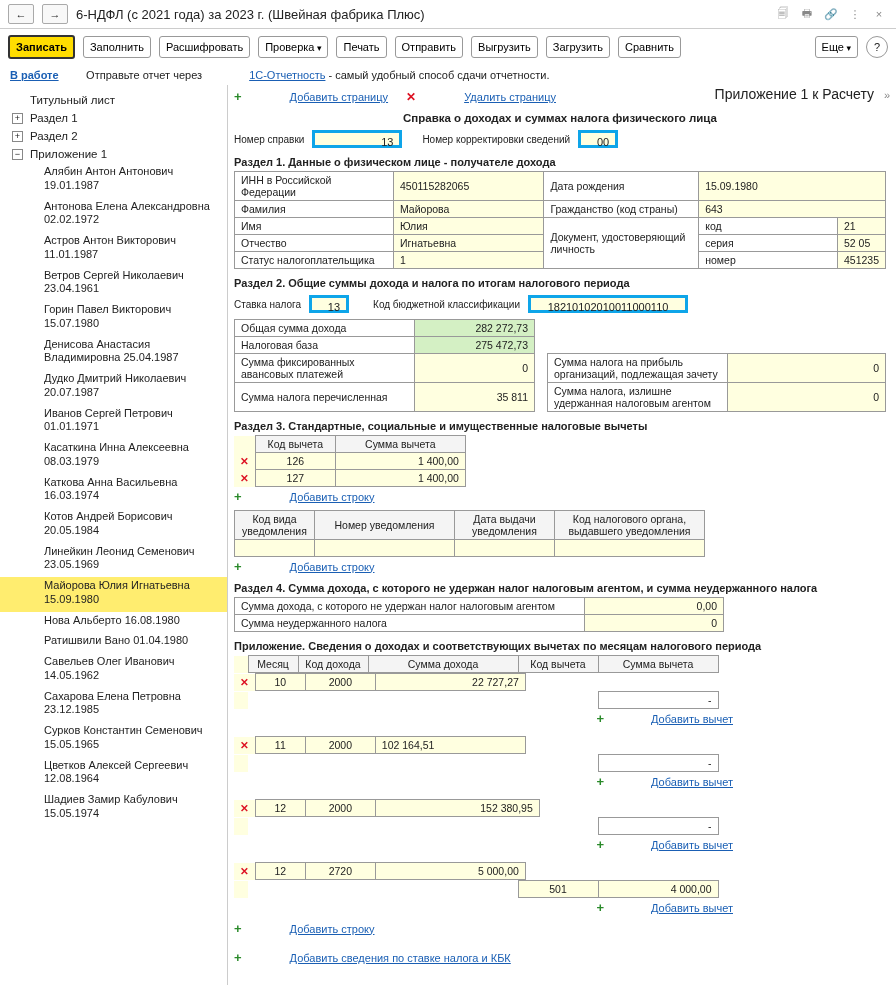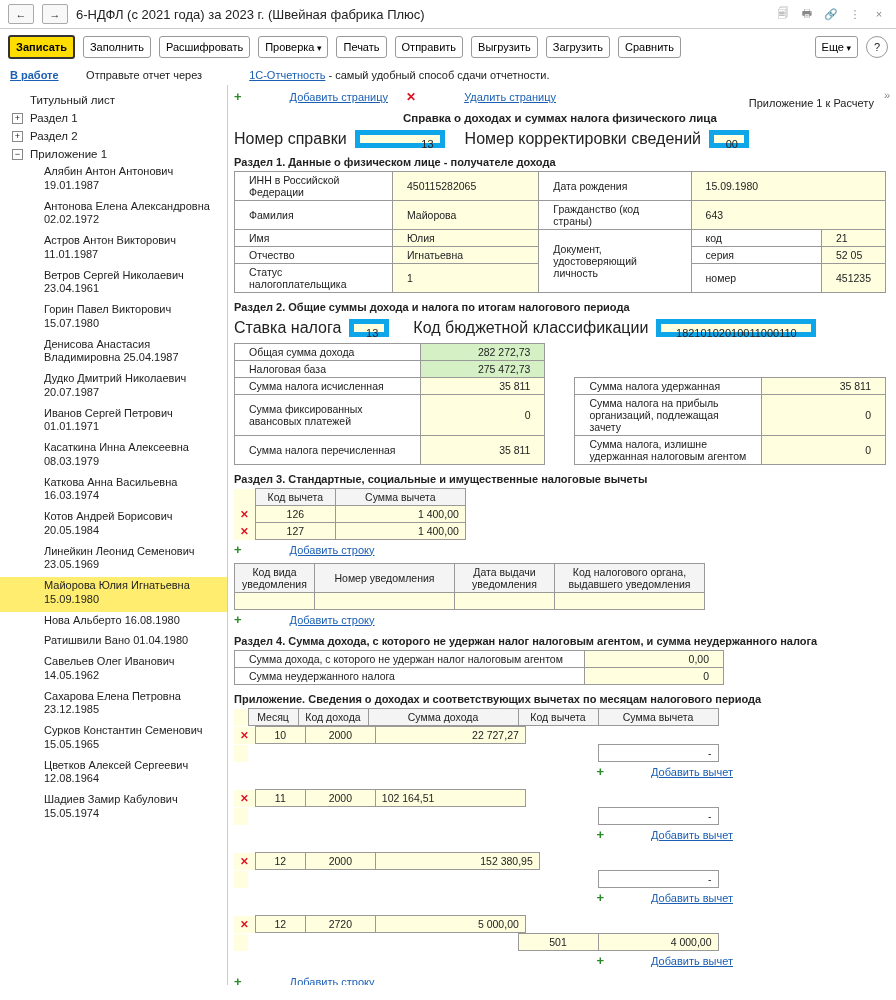--- a/index.html
+++ b/index.html
@@ -23,30 +23,30 @@
 .tree-item { padding: 3px 6px 3px 22px; cursor: pointer; position: relative; }
 .tree-item.root { padding-left: 30px; font-size: 11.5px; }
 .tree-toggle { position: absolute; left: 12px; top: 4px; width: 11px; height: 11px; border: 1px solid #888; display: flex; align-items: center; justify-content: center; font-size: 9px; line-height: 1; background: #fff; }
 .tree-leaf { padding: 2px 6px 5px 44px; cursor: pointer; font-size: 11px; line-height: 1.25; }
 .tree-leaf.selected { background: #ffed6f; }
 .content { flex: 1; overflow-y: auto; padding: 4px 10px 10px 6px; position: relative; }
 .page-actions { display: flex; gap: 18px; align-items: center; }
 .act { display: flex; align-items: center; gap: 4px; }
 .plus { color: #2a8a2a; font-weight: bold; font-size: 13px; }
 .cross { color: #d12; font-weight: bold; font-size: 12px; }
-.app-title { position: absolute; right: 22px; top: 12px; font-size: 11px; }
+.app-title { position: absolute; right: 22px; top: 1px; font-size: 14px; }
 .chev { position: absolute; right: 6px; top: 4px; color: #888; cursor: pointer; }
 h3.section-title { text-align: center; font-size: 11.5px; font-weight: bold; margin: 8px 0 6px; }
 .row { display: flex; align-items: center; gap: 8px; margin: 4px 0; }
-.fld-label { font-size: 16px; }
-.fld { border: 5px solid #0ea5e9; background: #ffffe0; padding: 2px 6px; min-width: 40px; text-align: right; display: inline-block; height: 18px; line-height: 14px; }
+.fld-label { font-size: 10px; }
+.fld { border: 3px solid #0ea5e9; background: #ffffe0; padding: 2px 6px; min-width: 40px; text-align: right; display: inline-block; height: 18px; line-height: 14px; }
 .fld-c { text-align: right; }
 .sec-head { font-weight: bold; font-size: 11px; margin: 8px 0 3px; }
 .tbl { border-collapse: collapse; width: 100%; }
-.tbl td, .tbl th { border: 1px solid #999; padding: 2px 14px; font-size: 10.5px; }
+.tbl td, .tbl th { border: 1px solid #999; padding: 2px 6px; font-size: 10.5px; }
 .lbl-cell { background: #fff; width: 180px; }
 .val-cell { background: #ffffe0; text-align: right; }
 .val-cell-l { background: #ffffe0; text-align: left; }
 .hl { background: #d4f0c4 !important; }
 .del-col { width: 14px; text-align: center; color: #d12; font-weight: bold; cursor: pointer; border: none !important; }
 .small-tbl { border-collapse: collapse; }
 .small-tbl td, .small-tbl th { border: 1px solid #999; padding: 2px 6px; font-size: 10.5px; text-align: center; }
 .small-tbl th { background: #f4f4f4; font-weight: normal; }
 .small-tbl td { background: #ffffe0; }
 .add-deduct { text-align: right; color: #1a5fb4; padding: 2px 6px; }
@@ -196,27 +196,20 @@
             <td style="border:none;width:4px"></td>
             <td style="border:none" colspan="2"></td>
           </tr>
       <tr>
             <td class="lbl-cell">Налоговая база</td>
             <td class="val-cell hl">275 472,73</td>
             <td style="border:none"></td>
             <td style="border:none" colspan="2"></td>
           </tr>
       <tr>
-            <td class="lbl-cell">Сумма налога исчисленная</td>
-            <td class="val-cell">35 811</td>
-            <td style="border:none"></td>
-            <td class="lbl-cell" style="width:180px">Сумма налога удержанная</td>
-            <td class="val-cell" style="width:120px">35 811</td>
-          </tr>
-      <tr>
             <td class="lbl-cell">Сумма фиксированных авансовых платежей</td>
             <td class="val-cell">0</td>
             <td style="border:none"></td>
             <td class="lbl-cell">Сумма налога на прибыль организаций, подлежащая зачету</td>
             <td class="val-cell">0</td>
           </tr>
       <tr>
             <td class="lbl-cell">Сумма налога перечисленная</td>
             <td class="val-cell">35 811</td>
             <td style="border:none"></td>

